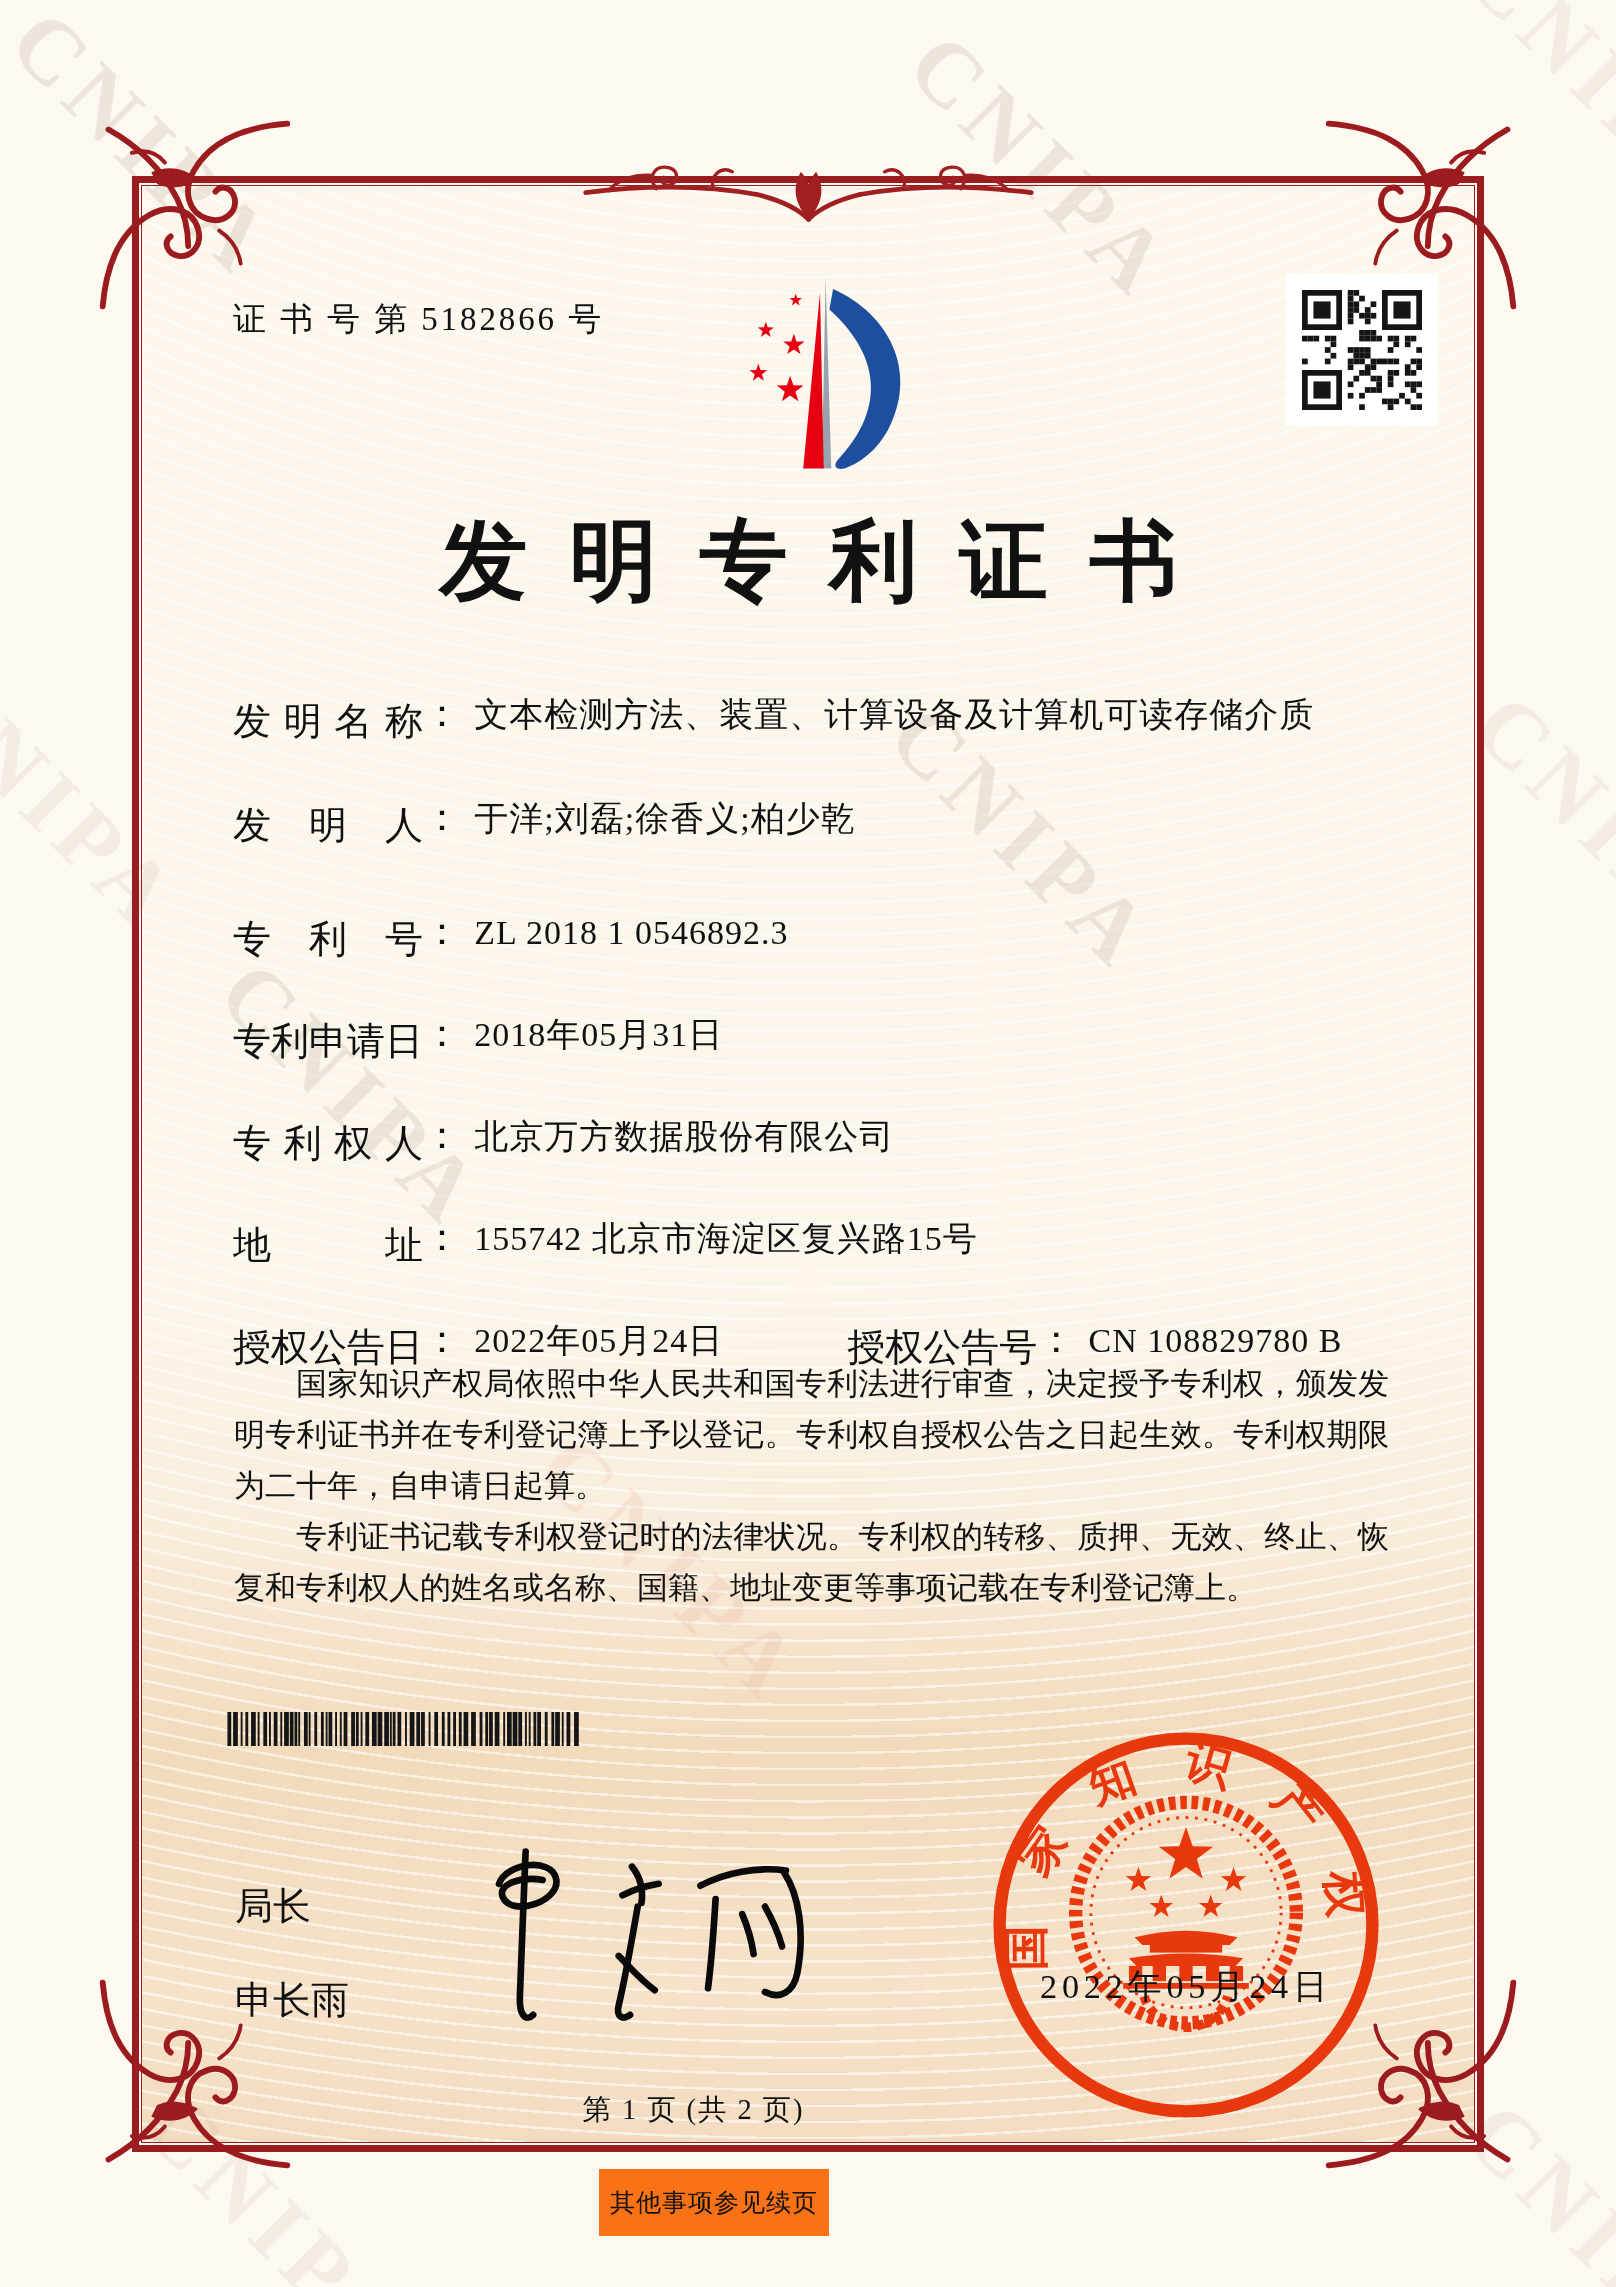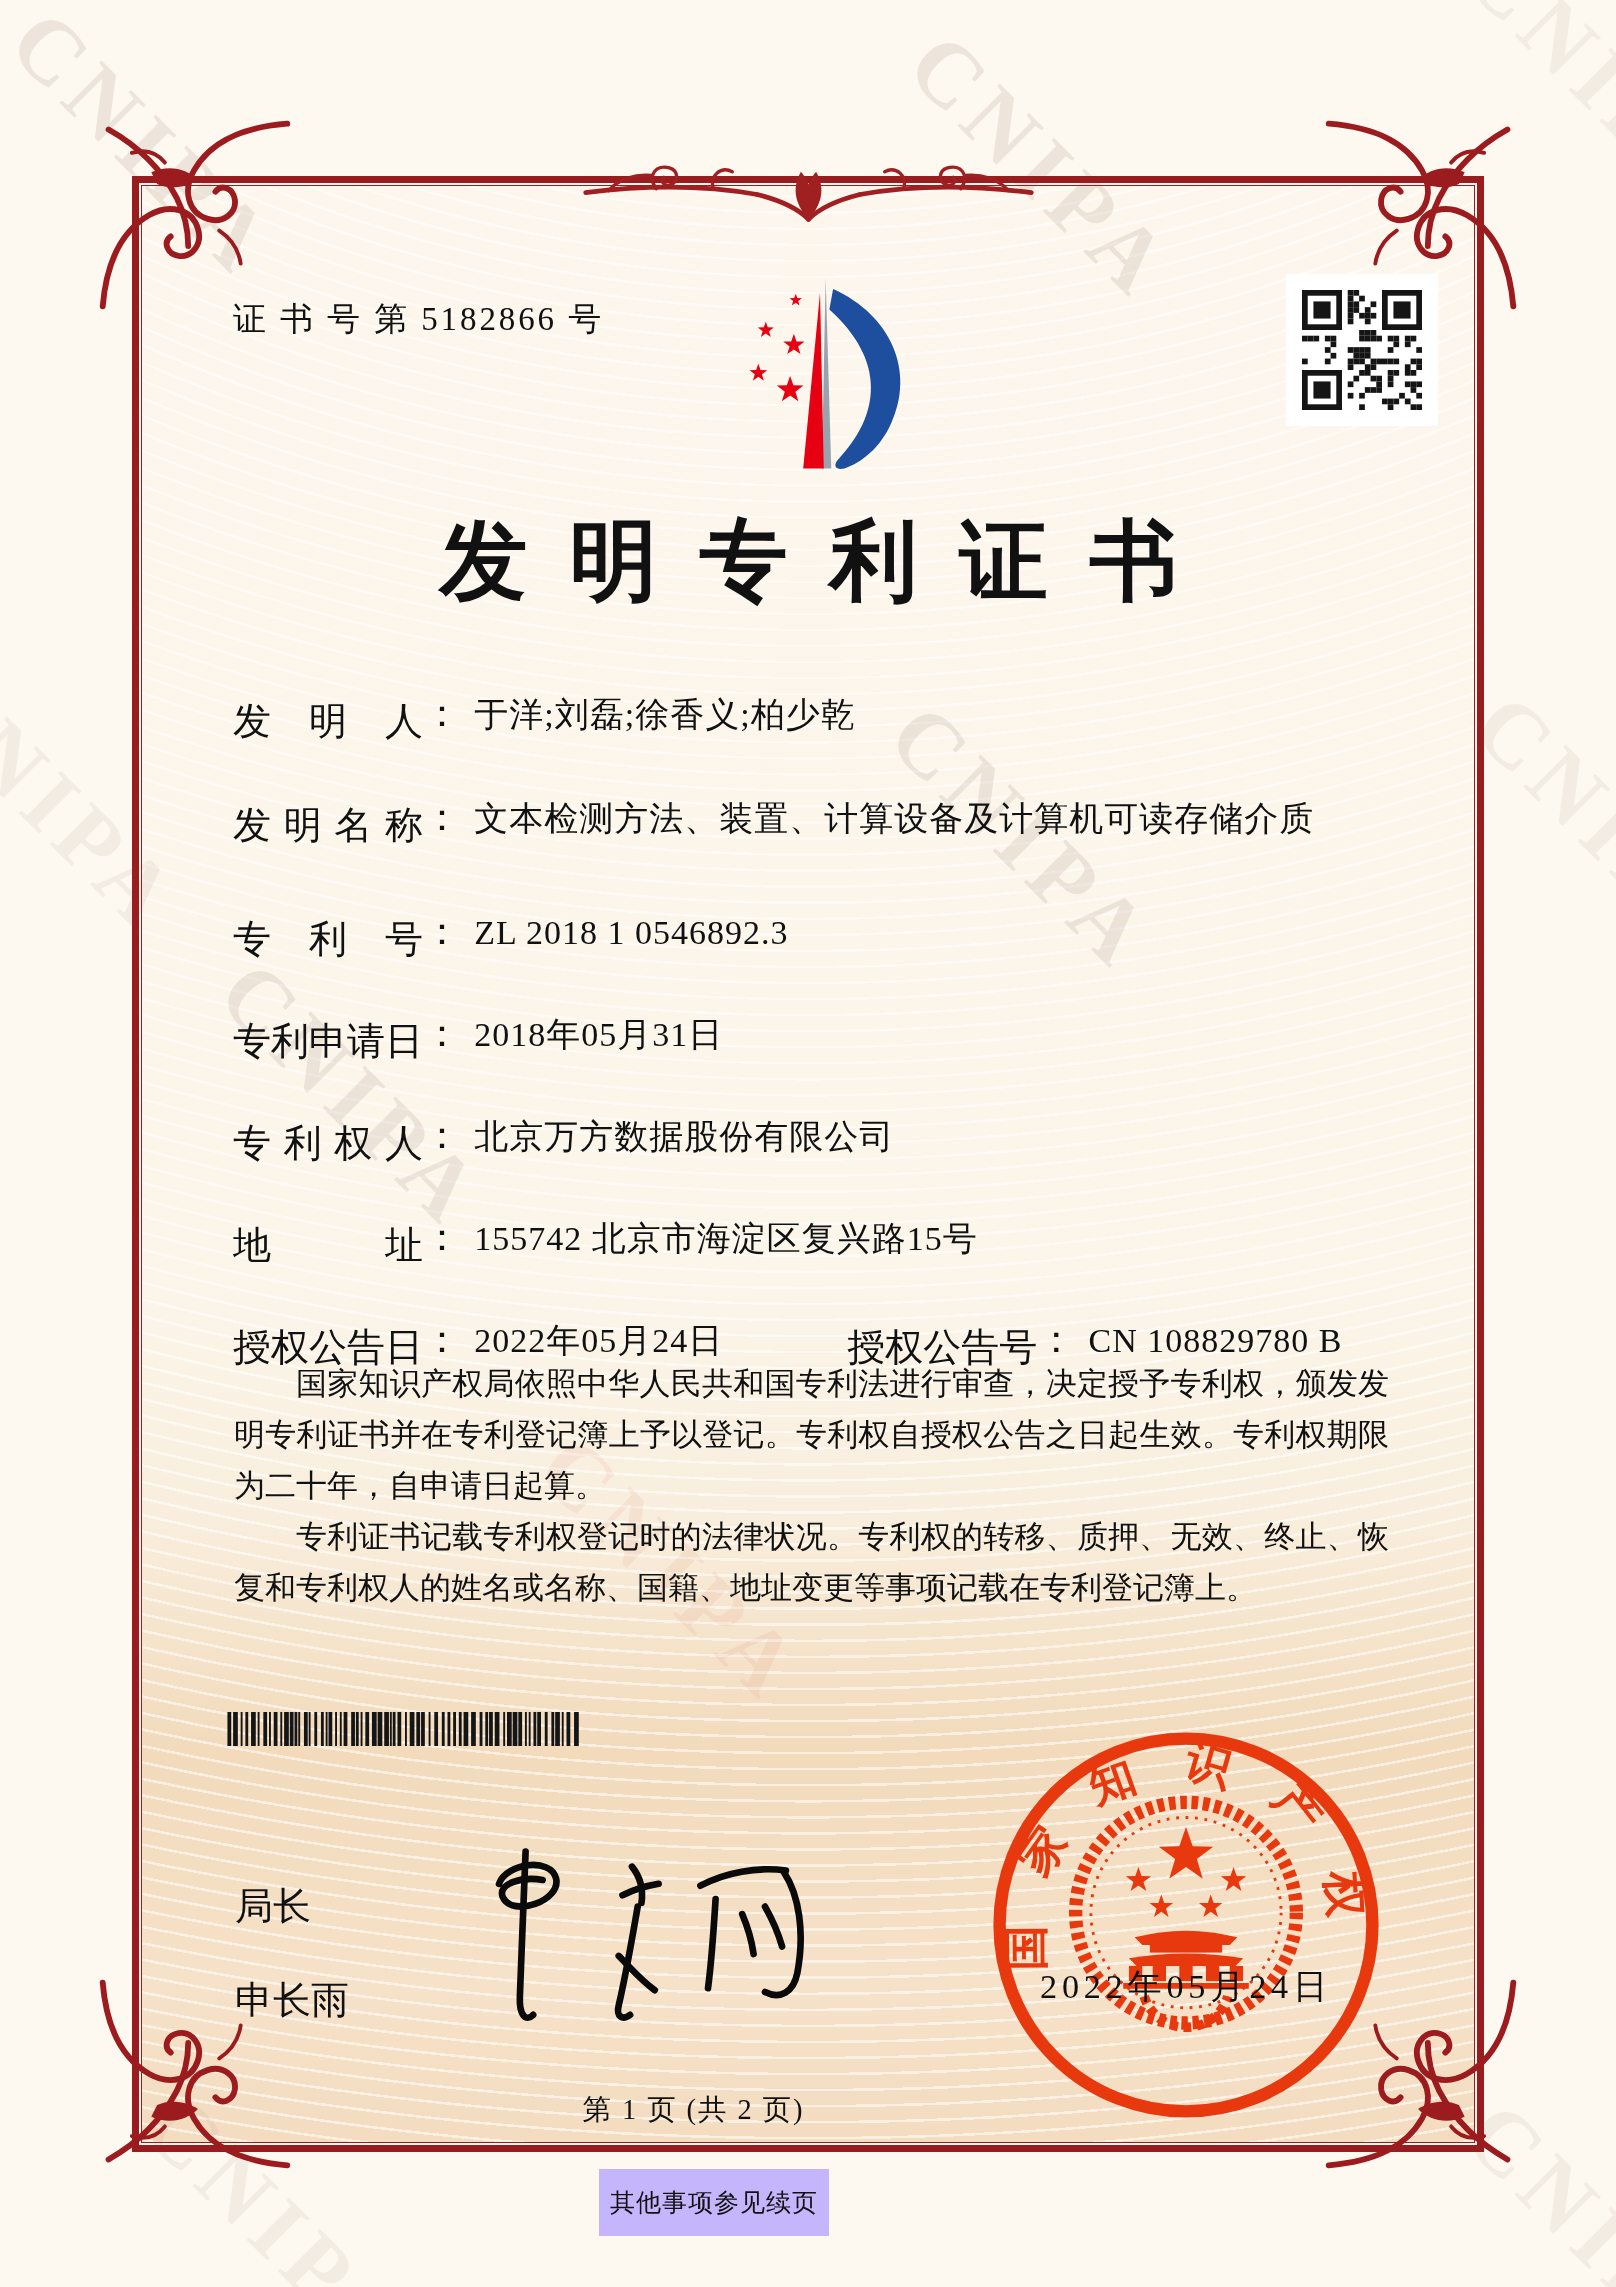--- a/index.html
+++ b/index.html
@@ -50,21 +50,21 @@
   .barcode{position:absolute;left:226px;top:1712px;}
 
   .signer-title{position:absolute;left:235px;top:1881px;font-size:38px;}
   .signer-name{position:absolute;left:235px;top:1975px;font-size:38px;}
   .signature{position:absolute;left:480px;top:1834px;}
 
   .seal{position:absolute;left:991px;top:1730px;z-index:4;}
 
   .page-info{position:absolute;left:218px;top:2091px;width:951px;text-align:center;font-size:28.5px;letter-spacing:1.9px;}
 
-  .note-box{position:absolute;left:599px;top:2169px;width:230px;height:67px;background:#c4b5fd;z-index:3;
+  .note-box{position:absolute;left:599px;top:2169px;width:230px;height:67px;background:#f97316;z-index:3;
             text-align:center;line-height:67px;font-size:25px;letter-spacing:1px;}
 </style>
 </head>
 <body>
 
 <div class="page">
 
   <svg width="0" height="0" style="position:absolute">
     <defs>
       <path id="st" d="M0,-10 L2.35,-3.24 L9.51,-3.09 L3.8,1.24 L5.88,8.09 L0,4 L-5.88,8.09 L-3.8,1.24 L-9.51,-3.09 L-2.35,-3.24 Z"></path>
@@ -239,24 +239,24 @@
           <rect x="0" y="84" width="42" height="42" fill="#151515"></rect>
           <rect x="6" y="90" width="30" height="30" fill="#fff"></rect>
           <rect x="12" y="96" width="18" height="18" fill="#151515"></rect>
         </svg>
     </div>
 
     <div class="title">发明专利证书</div>
 
     <div class="fields">
       <div class="frow">
+        <span class="flabel">发明名称</span><span class="fcolon">：</span><span class="fvalue">文本检测方法、装置、计算设备及计算机可读存储介质</span>
+      </div>
+      <div class="frow">
         <span class="flabel">发明人</span><span class="fcolon">：</span><span class="fvalue">于洋;刘磊;徐香义;柏少乾</span>
-      </div>
-      <div class="frow">
-        <span class="flabel">发明名称</span><span class="fcolon">：</span><span class="fvalue">文本检测方法、装置、计算设备及计算机可读存储介质</span>
       </div>
       <div class="frow">
         <span class="flabel">专利号</span><span class="fcolon">：</span><span class="fvalue">ZL 2018 1 0546892.3</span>
       </div>
       <div class="frow">
         <span class="flabel">专利申请日</span><span class="fcolon">：</span><span class="fvalue">2018年05月31日</span>
       </div>
       <div class="frow">
         <span class="flabel">专利权人</span><span class="fcolon">：</span><span class="fvalue">北京万方数据股份有限公司</span>
       </div>

